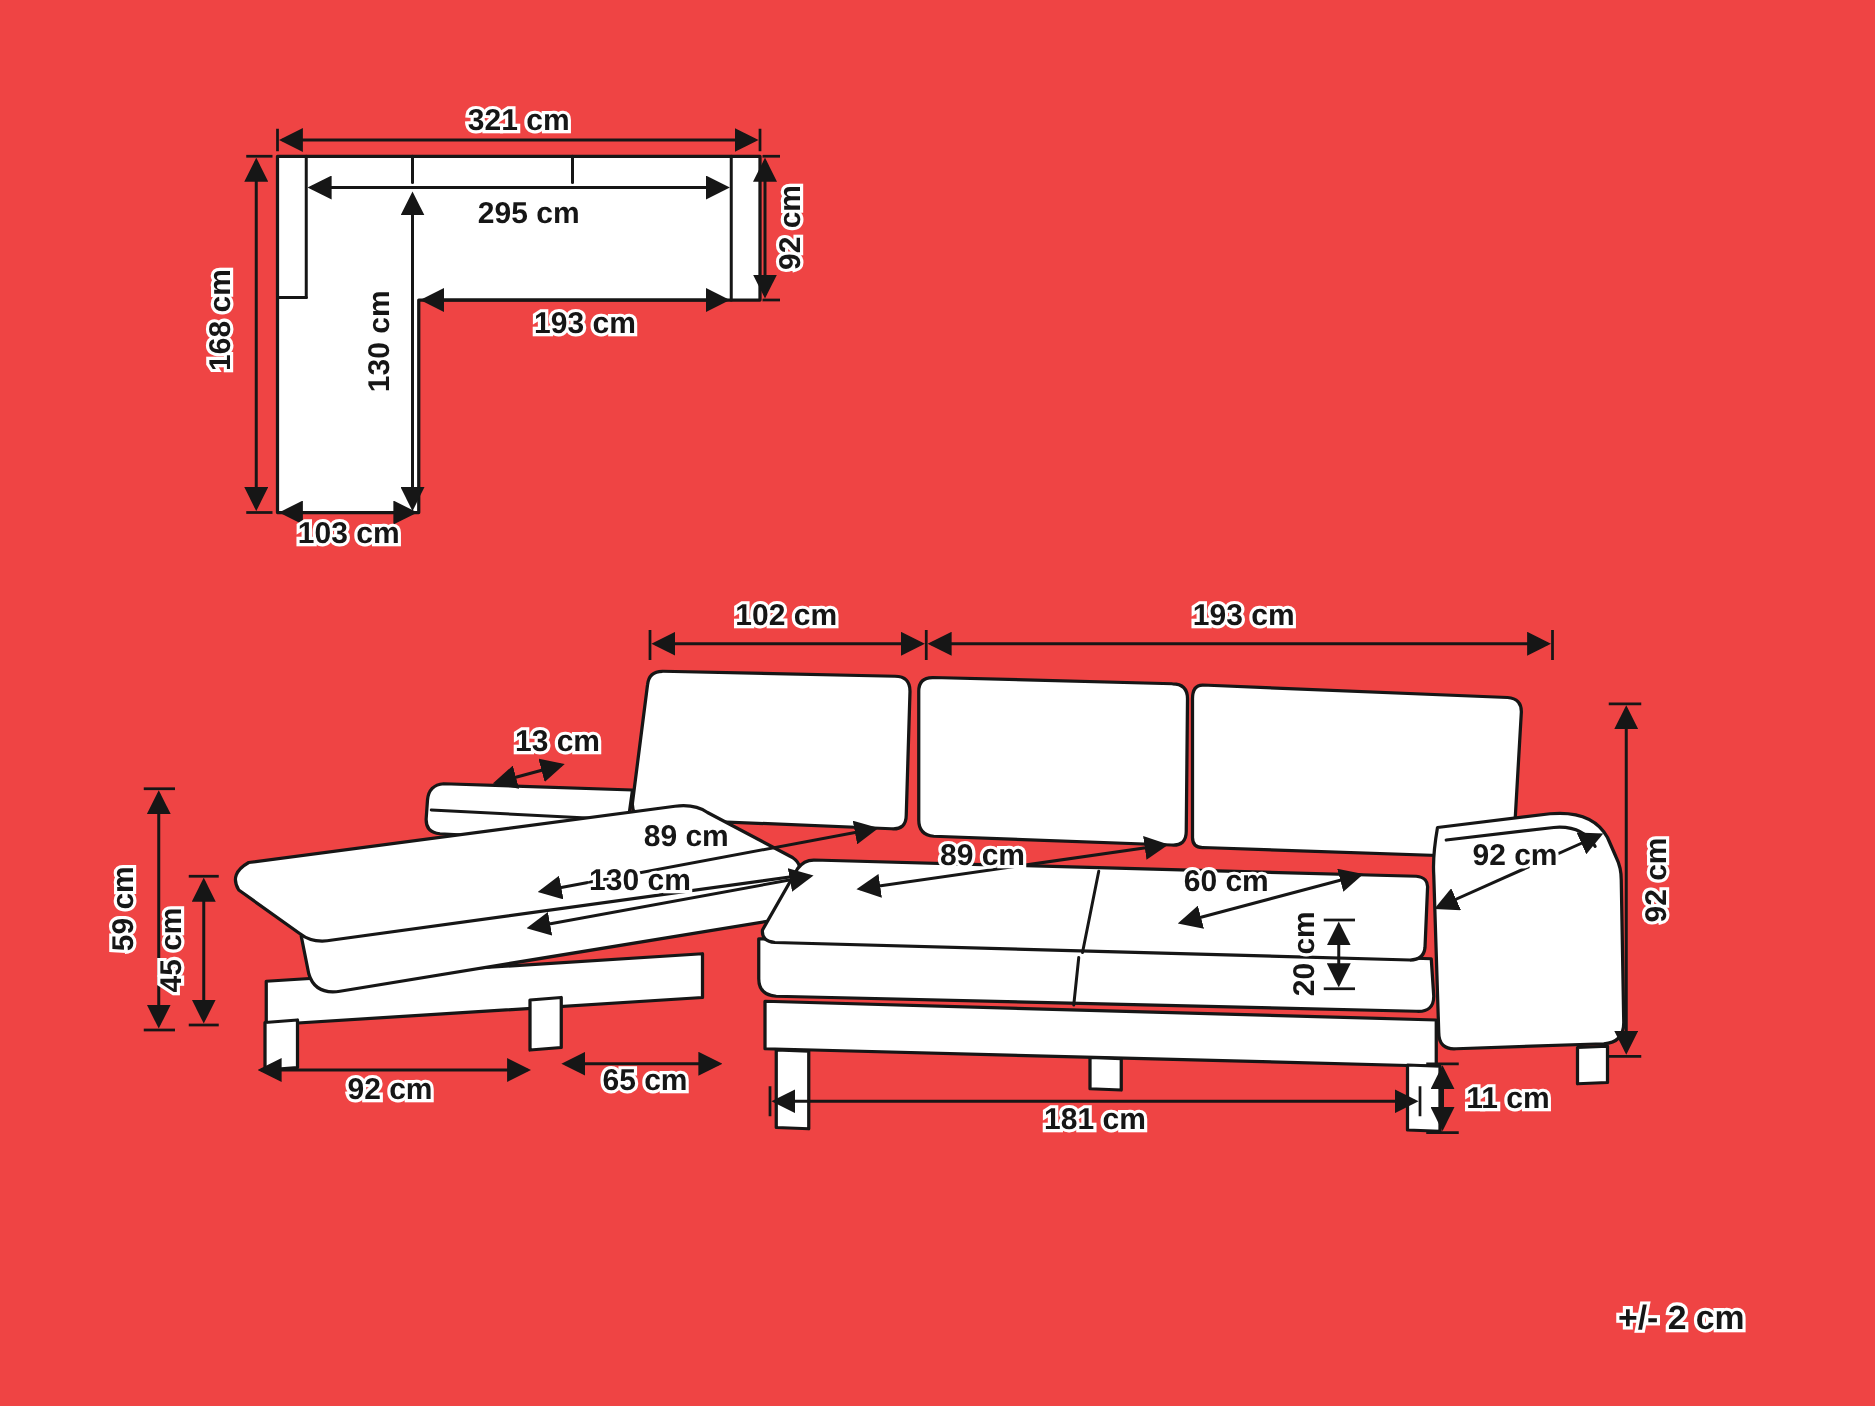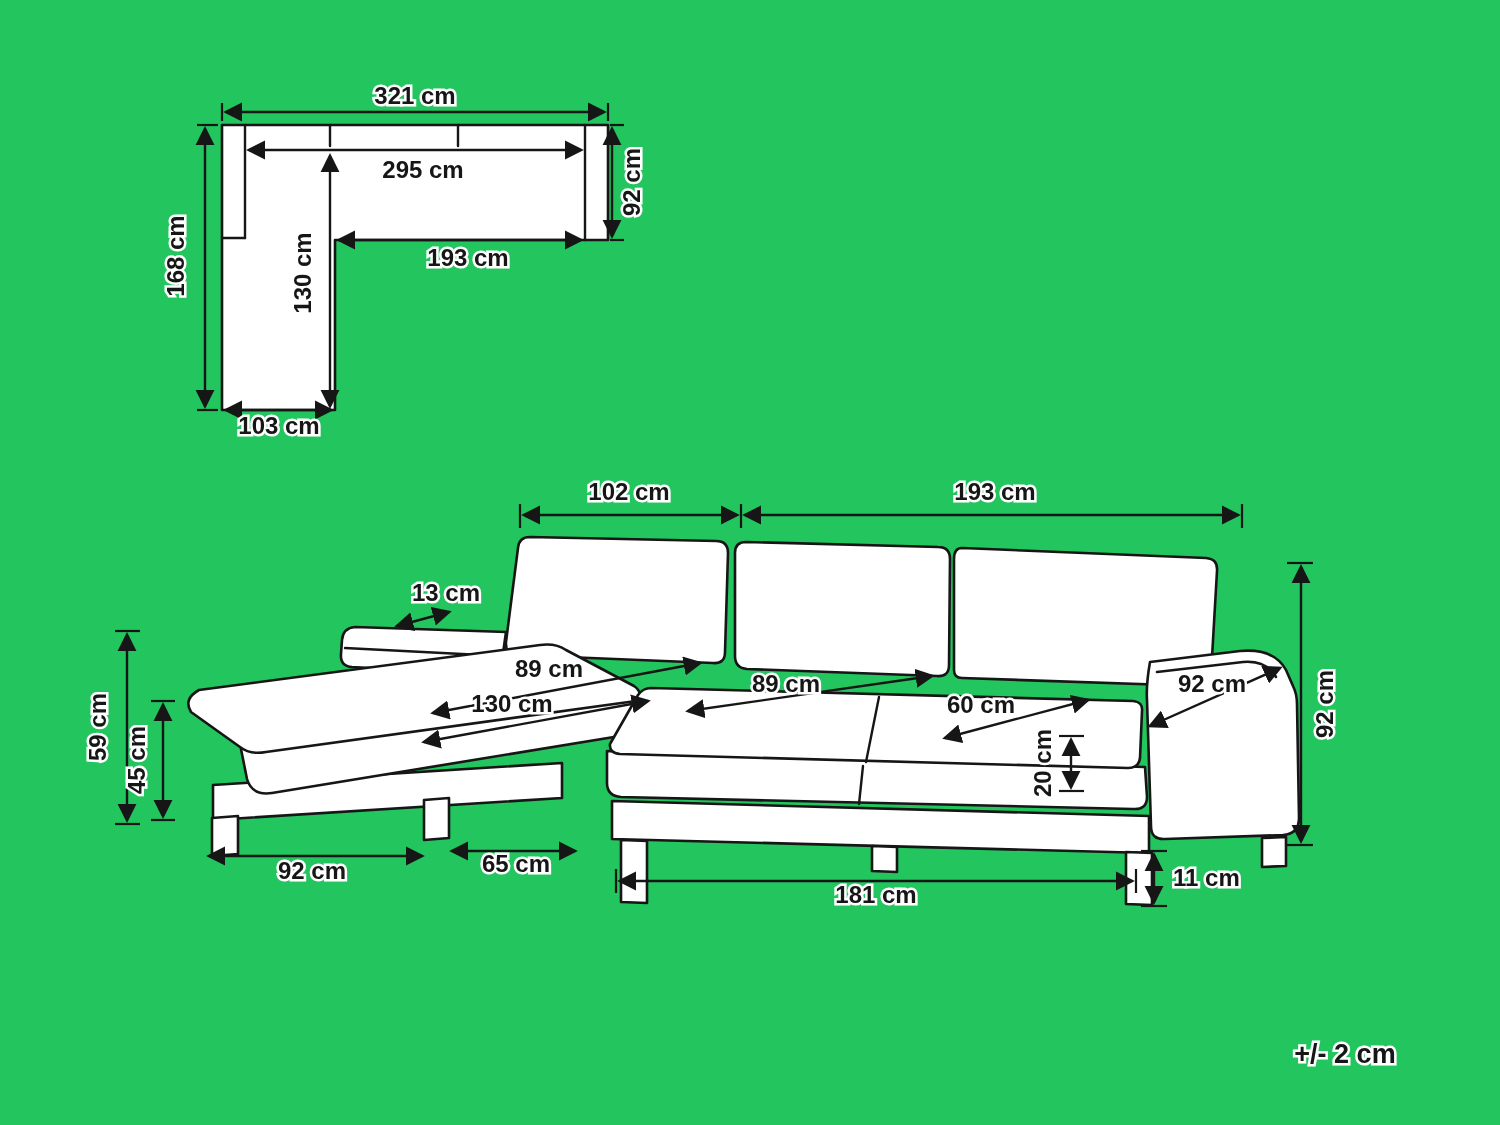--- a/index.html
+++ b/index.html
@@ -1,16 +1,16 @@
 <!DOCTYPE html>
 <html><head>
 <meta charset="utf-8">
 <style>
   html,body{margin:0;padding:0;background:#ffffff;}
-  .canvas{position:relative;width:1500px;height:1125px;background:#22c55e;overflow:hidden;}
+  .canvas{position:relative;width:1500px;height:1125px;background:#ef4444;overflow:hidden;}
   svg{display:block;}
   .draw path,.draw polygon{fill:#ffffff;stroke:#161616;stroke-width:2.6;stroke-linejoin:round;stroke-linecap:round;}
   .draw line{stroke:#161616;stroke-width:2.4;stroke-linecap:round;fill:none;}
   .dims line{stroke:#161616;stroke-width:2.4;}
   .dims line.tick{stroke-width:2.2;}
   text.dim{
     font-family:"Liberation Sans", sans-serif;
     font-weight:700;
     font-size:24px;
     fill:#161616;

